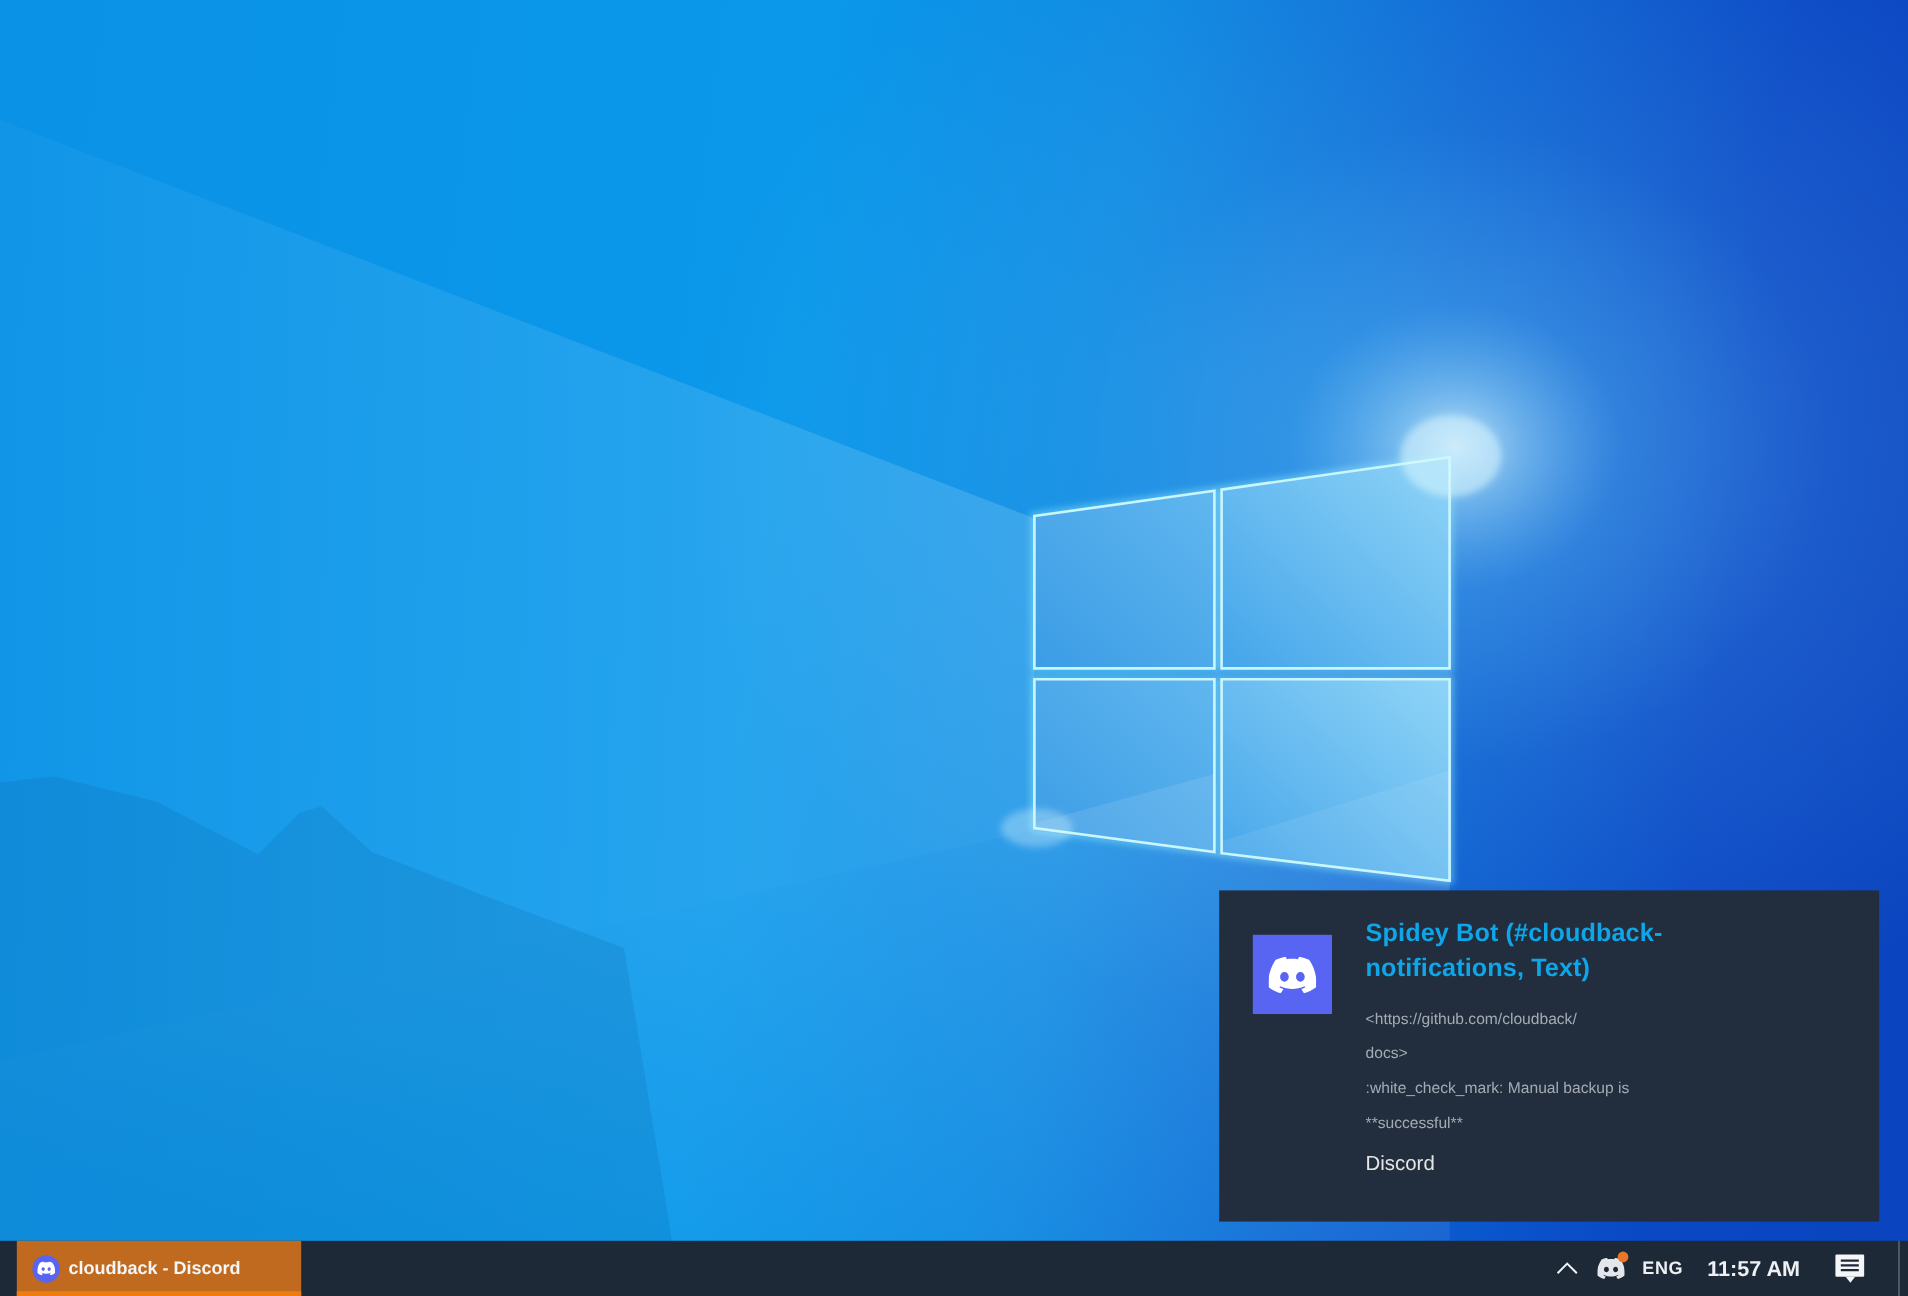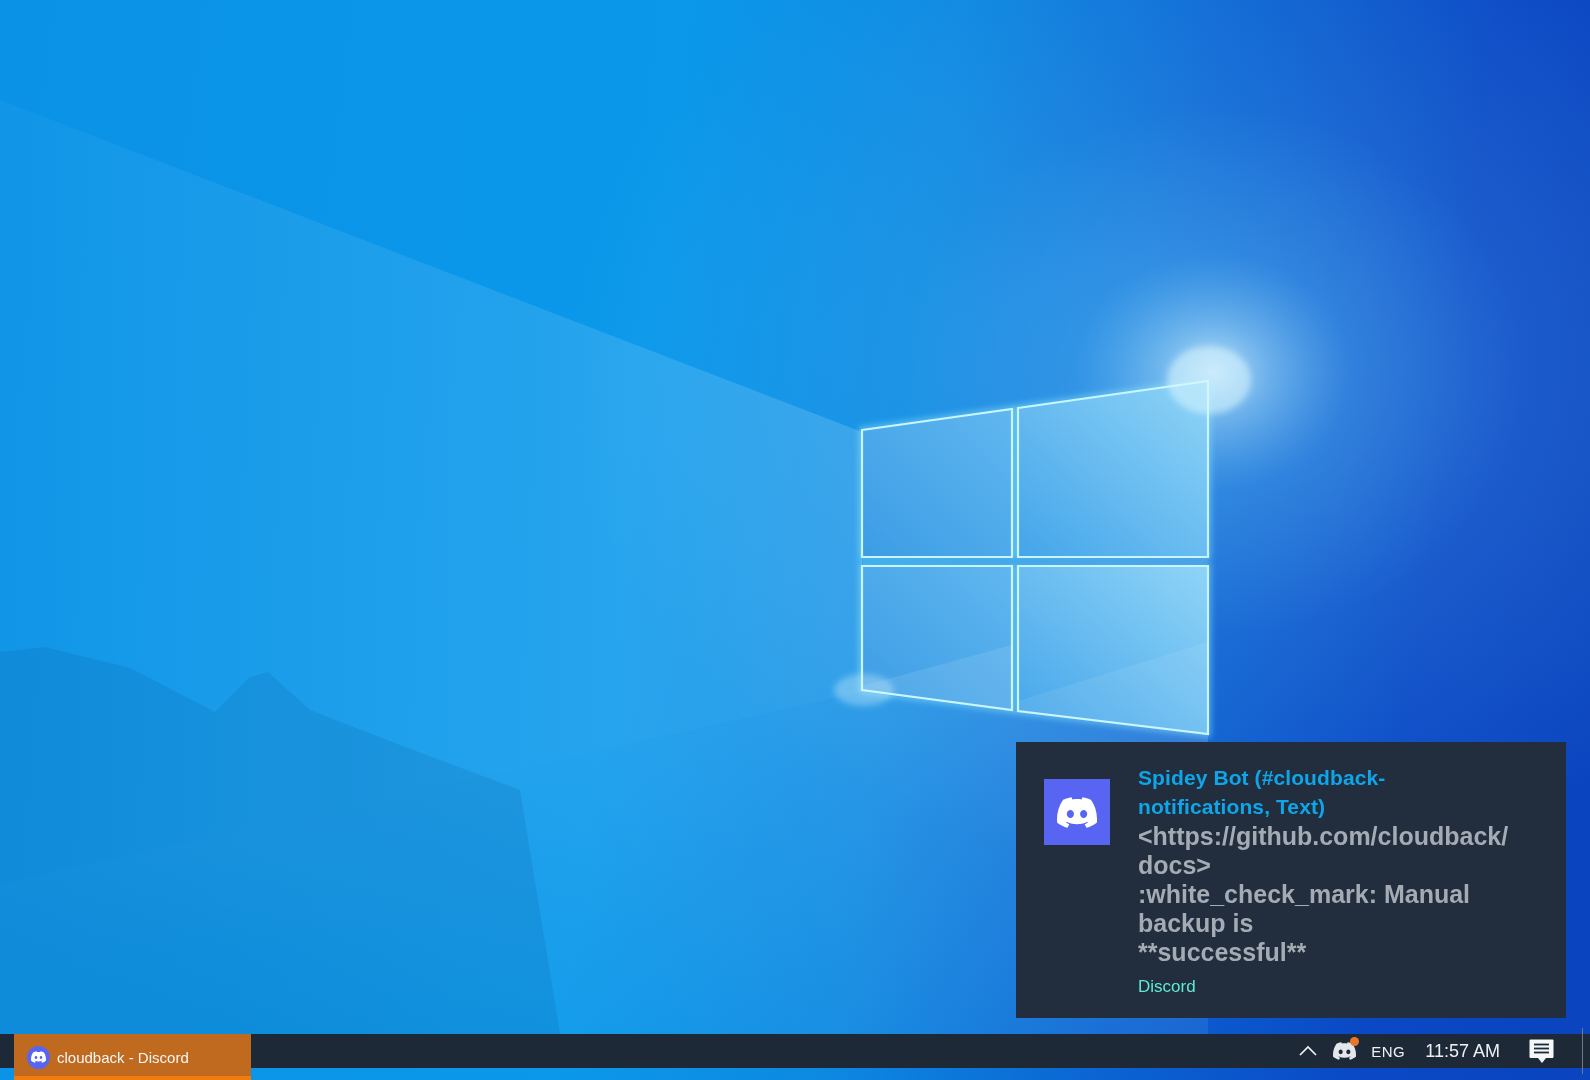--- a/index.html
+++ b/index.html
@@ -24,29 +24,30 @@
   .toast .avatar{
     position:absolute;left:28px;top:37px;width:66px;height:66px;
     background:#5865F2;display:flex;align-items:center;justify-content:center;
   }
   .toast-text{position:absolute;left:122px;top:21px;width:412px;}
   .toast-title{
     font-size:21px;font-weight:700;line-height:29px;color:#0ea5e9;
     white-space:pre-line;letter-spacing:0.1px;
   }
   .toast-body{
-    font-size:25px;font-weight:700;line-height:29px;color:#a4abb4;
-    white-space:pre-line;margin-top:1px;
+    font-size:13px;font-weight:400;line-height:29px;color:#a4abb4;
+    white-space:pre-line;margin-top:13px;
   }
-  .toast-source{font-size:17px;color:#5eead4;margin-top:10px;}
+  .toast-source{font-size:17px;color:#e5e5e5;margin-top:10px;}
 
   
   .taskbar{
-    position:absolute;left:0;top:1034px;width:1590px;height:34px;
+    position:absolute;left:0;top:1034px;width:1590px;height:46px;
     background:#1e2937;
+    font-weight:bold;
   }
   .task-button{
     position:absolute;left:14px;top:0;width:237px;height:46px;
     background:#bf6a1f;display:flex;align-items:center;cursor:pointer;
   }
   .task-underline{position:absolute;left:0;bottom:0;width:100%;height:4px;background:#ef7c0e;}
   .task-icon{
     width:23px;height:23px;border-radius:50%;background:#5865F2;
     margin-left:13px;flex:0 0 auto;display:flex;align-items:center;justify-content:center;
   }

